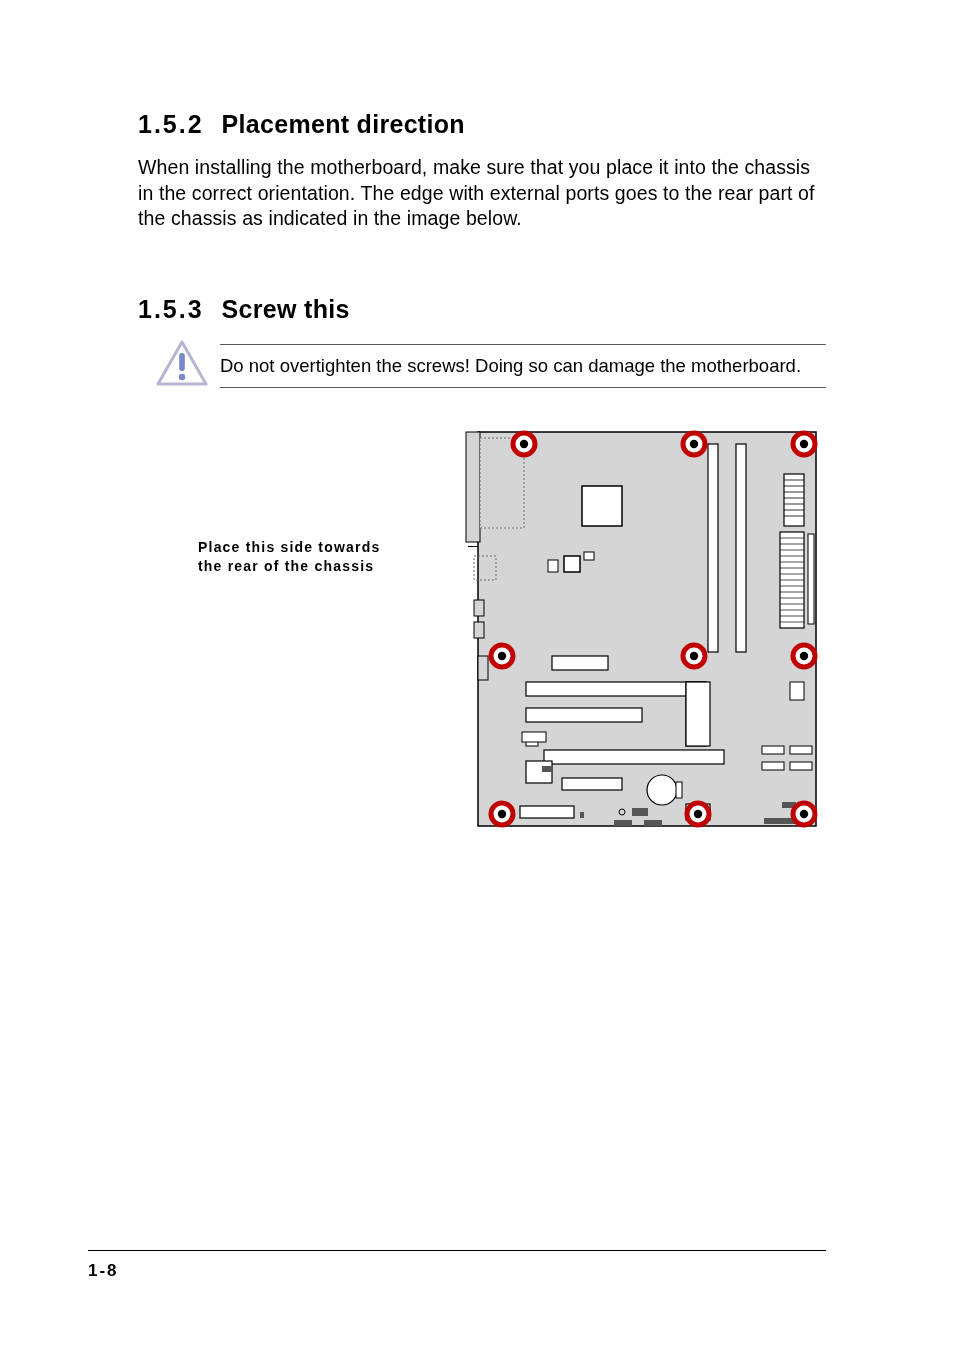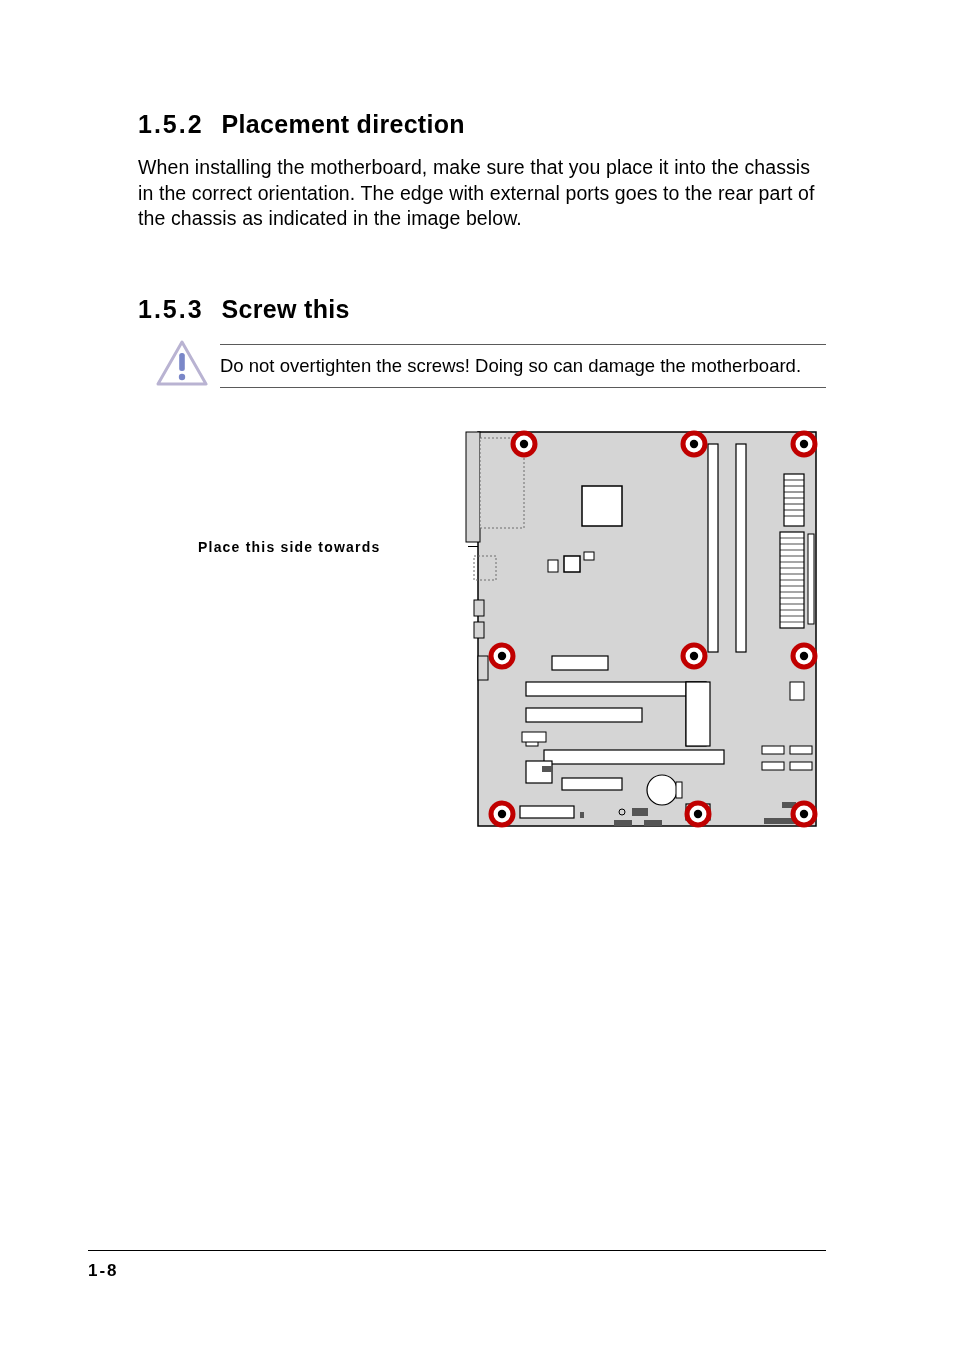--- a/index.html
+++ b/index.html
@@ -46,20 +46,21 @@
       </svg>
     </div>
     <div class="callout-text-wrap">
       <span class="callout-text">Do not overtighten the screws! Doing so can damage the motherboard.</span>
     </div>
   </div>
 
   <div class="figure-area">
     <div class="figure-label">
       <span class="ln">Place this side towards</span>
+      <span class="ln">the rear of the chassis</span>
     </div>
     <div class="leader"></div>
 
     <svg class="board" viewBox="0 0 356 404">
 
       <rect x="14" y="6" width="338" height="394" fill="#d5d5d5" stroke="#000" stroke-width="1.5"></rect>
 
       <rect x="2" y="6" width="14" height="110" fill="#d5d5d5" stroke="#000" stroke-width="1"></rect>
 
       <rect x="16" y="12" width="44" height="90" fill="#d5d5d5" stroke="#6c6c6c" stroke-width="1" stroke-dasharray="2 2"></rect>

